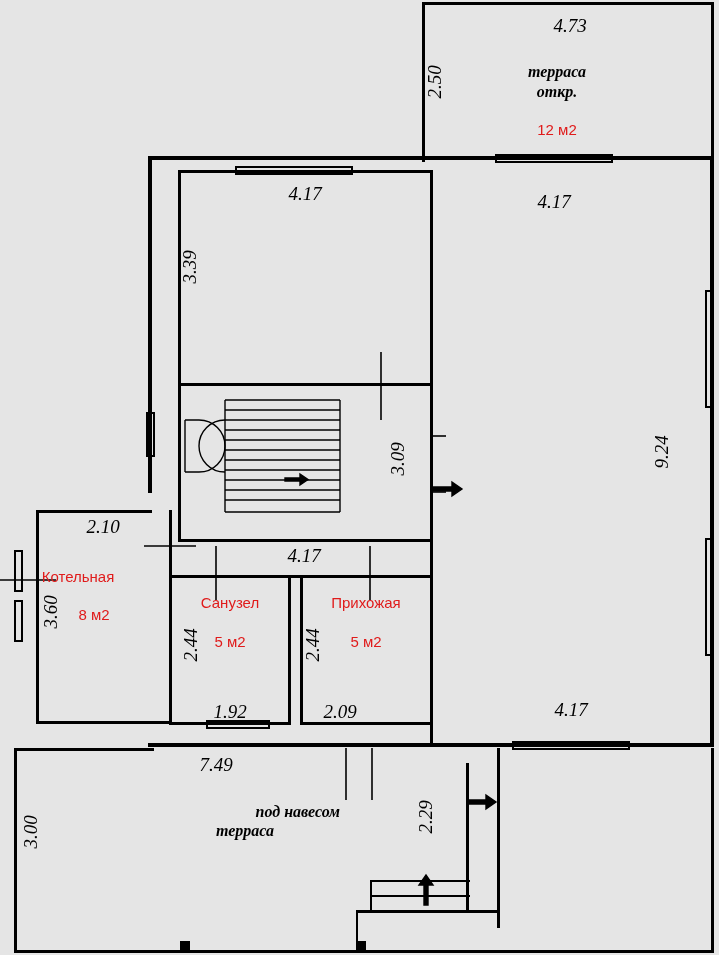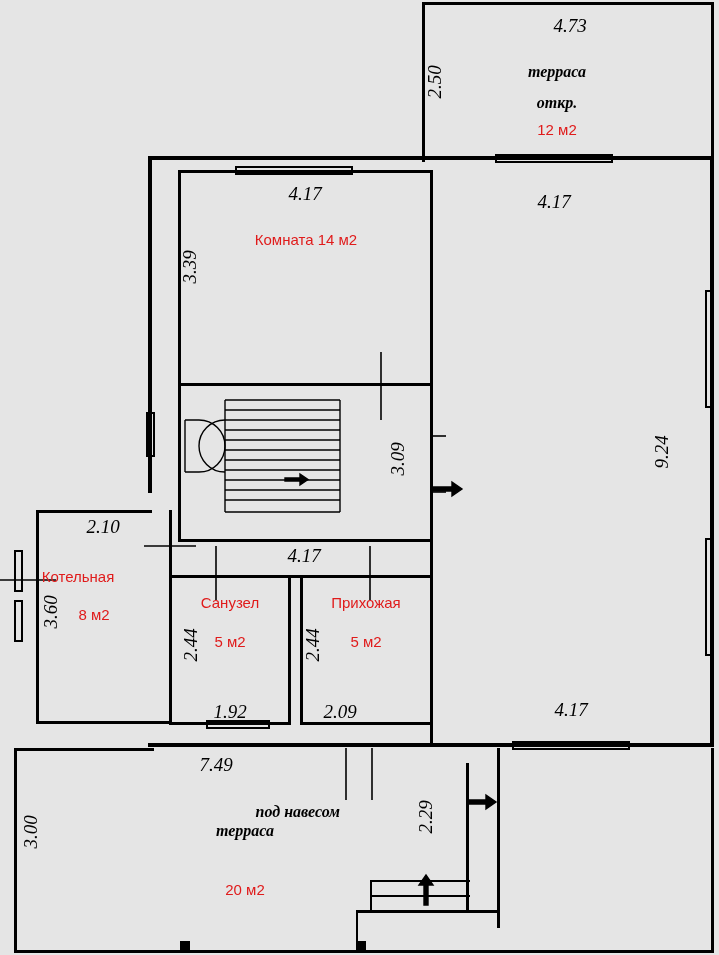--- a/index.html
+++ b/index.html
@@ -230,26 +230,25 @@
     <g stroke="#000000" fill="#000000" stroke-width="1.4">
       <path d="M432 487 L452 487 L452 482 L462 489 L452 496 L452 491 L432 491 Z"></path>
       <path d="M468 800 L486 800 L486 795 L496 802 L486 809 L486 804 L468 804 Z"></path>
       <path d="M424 905 L428 905 L428 885 L433 885 L426 875 L419 885 L424 885 Z"></path>
     </g>
   </svg>
 
   <div class="label dim" style="left:520px; top:14px; width:100px;">4.73</div>
   <div class="label dim vert" style="left:400px; top:70px; width:70px;">2.50</div>
   <div class="label terrace-title" style="left:487px; top:62px; width:140px;">терраса</div>
-  <div class="label terrace-title" style="left:487px; top:93px; width:140px;">откр.</div>
+  <div class="label terrace-title" style="left:487px; top:82px; width:140px;">откр.</div>
   <div class="label area" style="left:487px; top:106px; width:140px;">12 м2</div>
 
   <div class="label dim" style="left:255px; top:182px; width:100px;">4.17</div>
   <div class="label dim vert" style="left:155px; top:255px; width:70px;">3.39</div>
-  <div class="label room-name" style="left:206px; top:231px; width:200px;">Комната 14 м2</div>
 
   <div class="label dim" style="left:504px; top:190px; width:100px;">4.17</div>
   <div class="label dim vert" style="left:627px; top:440px; width:70px;">9.24</div>
   <div class="label dim" style="left:521px; top:698px; width:100px;">4.17</div>
 
   <div class="label dim vert" style="left:363px; top:447px; width:70px;">3.09</div>
   <div class="label dim" style="left:254px; top:544px; width:100px;">4.17</div>
 
   <div class="label dim" style="left:53px; top:515px; width:100px;">2.10</div>
   <div class="label dim vert" style="left:16px; top:600px; width:70px;">3.60</div>
@@ -264,17 +263,16 @@
   <div class="label dim vert" style="left:278px; top:633px; width:70px;">2.44</div>
   <div class="label room-name" style="left:311px; top:594px; width:110px;">Прихожая</div>
   <div class="label area" style="left:311px; top:618px; width:110px;">5 м2</div>
   <div class="label dim" style="left:290px; top:700px; width:100px;">2.09</div>
 
   <div class="label dim" style="left:166px; top:753px; width:100px;">7.49</div>
 
   <div class="label dim vert" style="left:-4px; top:820px; width:70px;">3.00</div>
   <div class="label terrace-title" style="left:150px; top:821px; width:190px;">терраса</div>
   <div class="label terrace-title" style="left:150px; top:802px; width:190px;text-align:right;">под навесом</div>
-  <div class="label area" style="left:150px; top:866px; width:190px;">20 м2</div>
 
   <div class="label dim vert" style="left:391px; top:805px; width:70px;">2.29</div>
 
 </div>
 
 </body></html>

